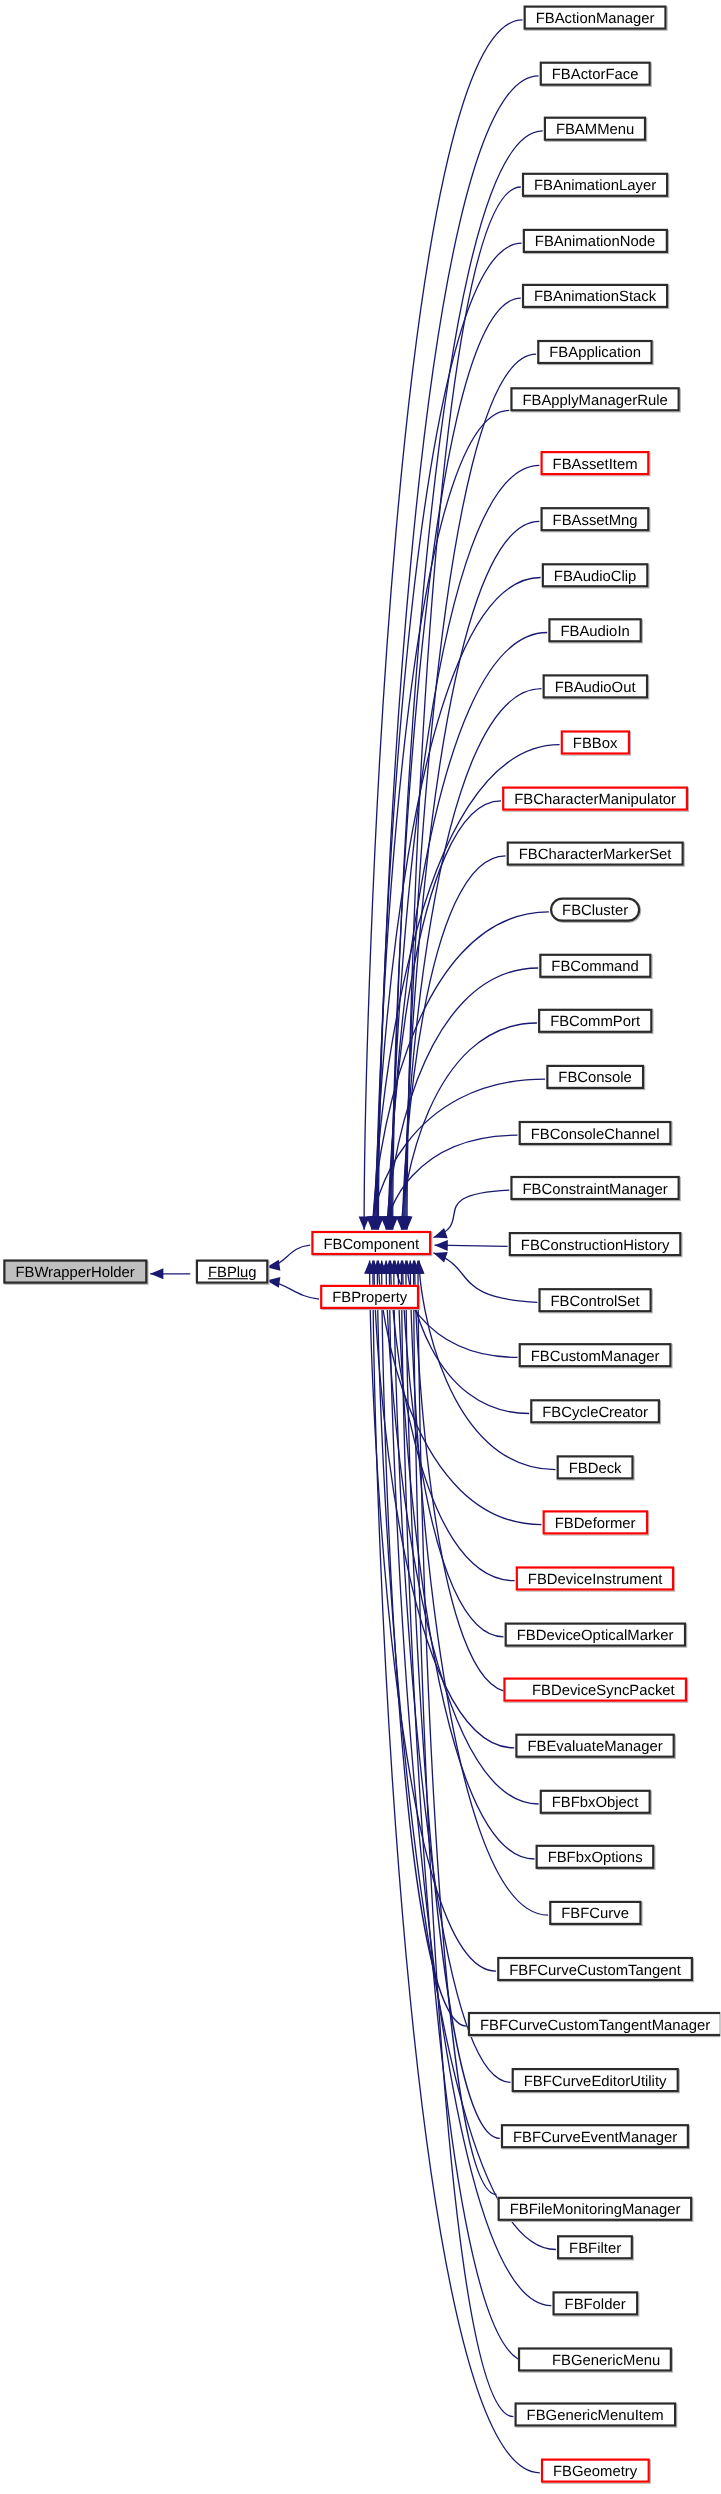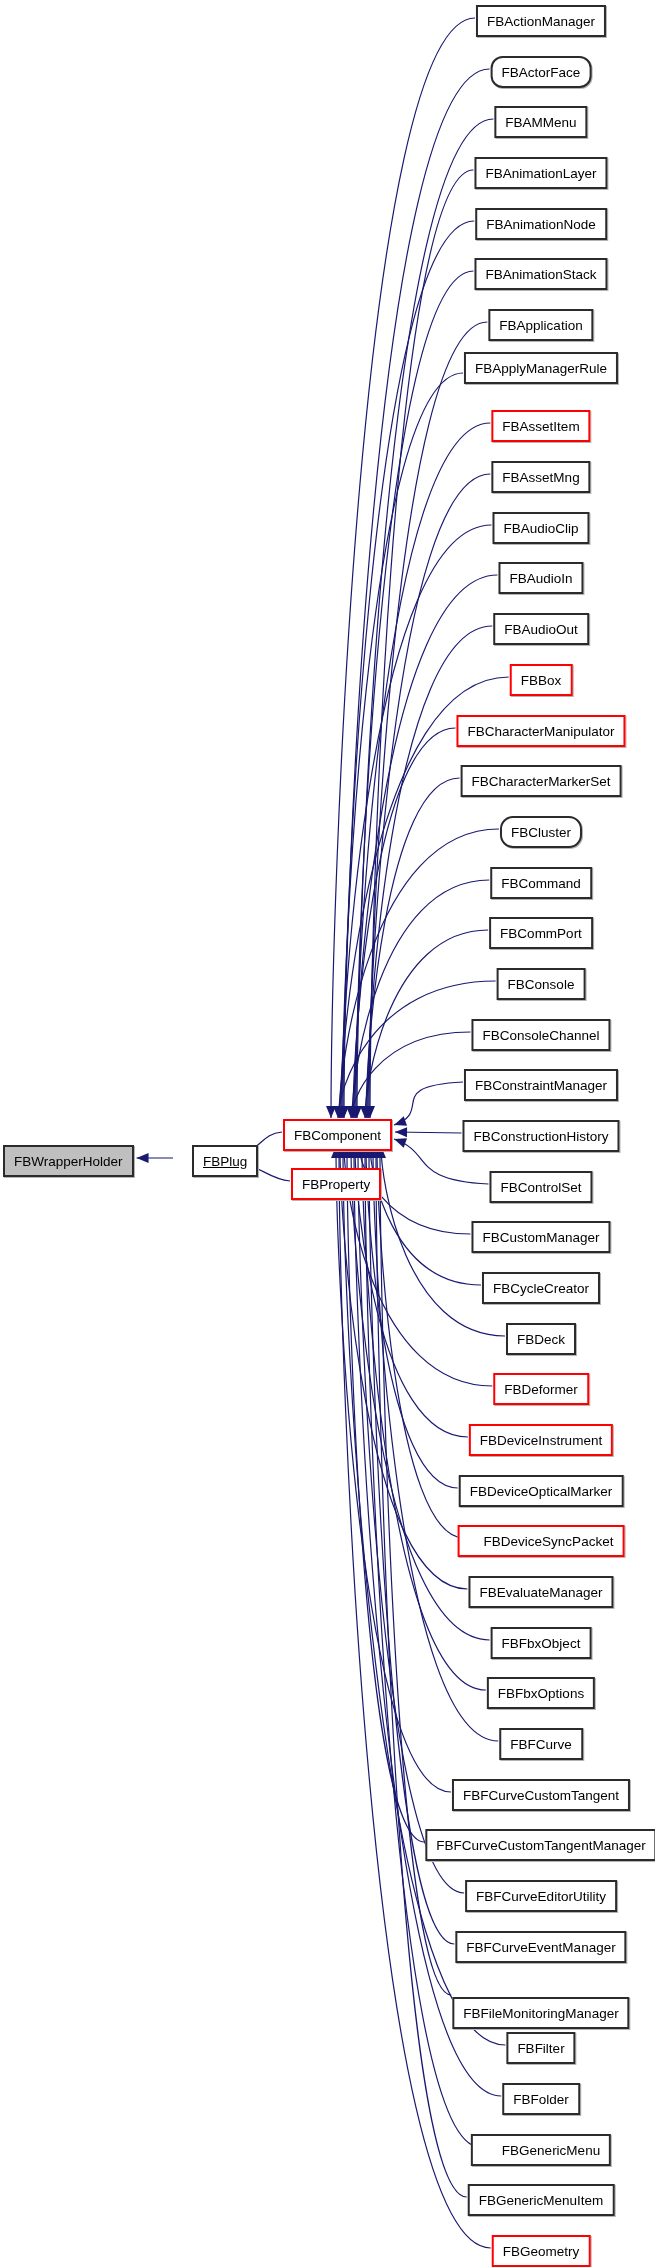--- a/index.html
+++ b/index.html
@@ -8,21 +8,21 @@
     width:655px;height:2267px;
     background:#ffffff;
     font-family:"Liberation Sans","DejaVu Sans",sans-serif;
     overflow:hidden;
   }
   #edges{position:absolute;left:0;top:0;width:655px;height:2267px;z-index:0;}
   .node{
     position:absolute;
     z-index:1;
     box-sizing:border-box;
-    height:32px;
+    height:22px;
     display:flex;align-items:center;justify-content:center;
     padding:0 9px;
     white-space:nowrap;
     font-size:13.5px;
     color:#000000;
     background:var(--node-fill,#ffffff);
     border:2px solid var(--normal-border,#2b2b2b);
     box-shadow:1px 1px 0 #b4b4b4;
     cursor:pointer;
   }
@@ -31,21 +31,21 @@
     cursor:default;
   }
   .node.truncated{
     border-color:var(--truncated-border,#ff0000);
   }
   .node.derived{
     left:541px;
     transform:translateX(-50%);
   }
   #node-root{left:3px;top:1145px;}
-  #node-plug{left:192px;top:1145px;text-decoration:underline;}
+  #node-plug{left:178px;top:1145px;text-decoration:underline;}
   #node-component{left:283px;top:1119px;}
   #node-property{left:291px;top:1168px;}
 </style>
 </head>
 <body>
 
 <div class="canvas" id="canvas" style="--edge: #191970; --truncated-border: #ff0000; --normal-border: #2b2b2b; --selected-fill: #bfbfbf; --node-fill: #ffffff;">
   <svg id="edges" xmlns="http://www.w3.org/2000/svg" viewBox="0 0 655 2267">
       <defs>
         <marker id="arrow" markerUnits="userSpaceOnUse" markerWidth="14" markerHeight="12" refX="13" refY="6" orient="auto">
@@ -105,21 +105,21 @@
   <div class="node selected" id="node-root">FBWrapperHolder</div>
 
   <div class="node" id="node-plug">FBPlug</div>
 
   <div class="node truncated" id="node-component">FBComponent</div>
 
   <div class="node truncated" id="node-property">FBProperty</div>
 
   <div id="derived-container">
       <div class="node derived" style="top: 5px;">FBActionManager</div>
-      <div class="node derived" style="top: 56px; border-radius: 12px;">FBActorFace</div>
+      <div class="node derived" style="top: 56px;">FBActorFace</div>
       <div class="node derived" style="top: 106px;">FBAMMenu</div>
       <div class="node derived" style="top: 157px;">FBAnimationLayer</div>
       <div class="node derived" style="top: 208px;">FBAnimationNode</div>
       <div class="node derived" style="top: 258px;">FBAnimationStack</div>
       <div class="node derived" style="top: 309px;">FBApplication</div>
       <div class="node derived" style="top: 352px;">FBApplyManagerRule</div>
       <div class="node derived truncated" style="top: 410px;">FBAssetItem</div>
       <div class="node derived" style="top: 461px;">FBAssetMng</div>
       <div class="node derived" style="top: 512px;">FBAudioClip</div>
       <div class="node derived" style="top: 562px;">FBAudioIn</div>

